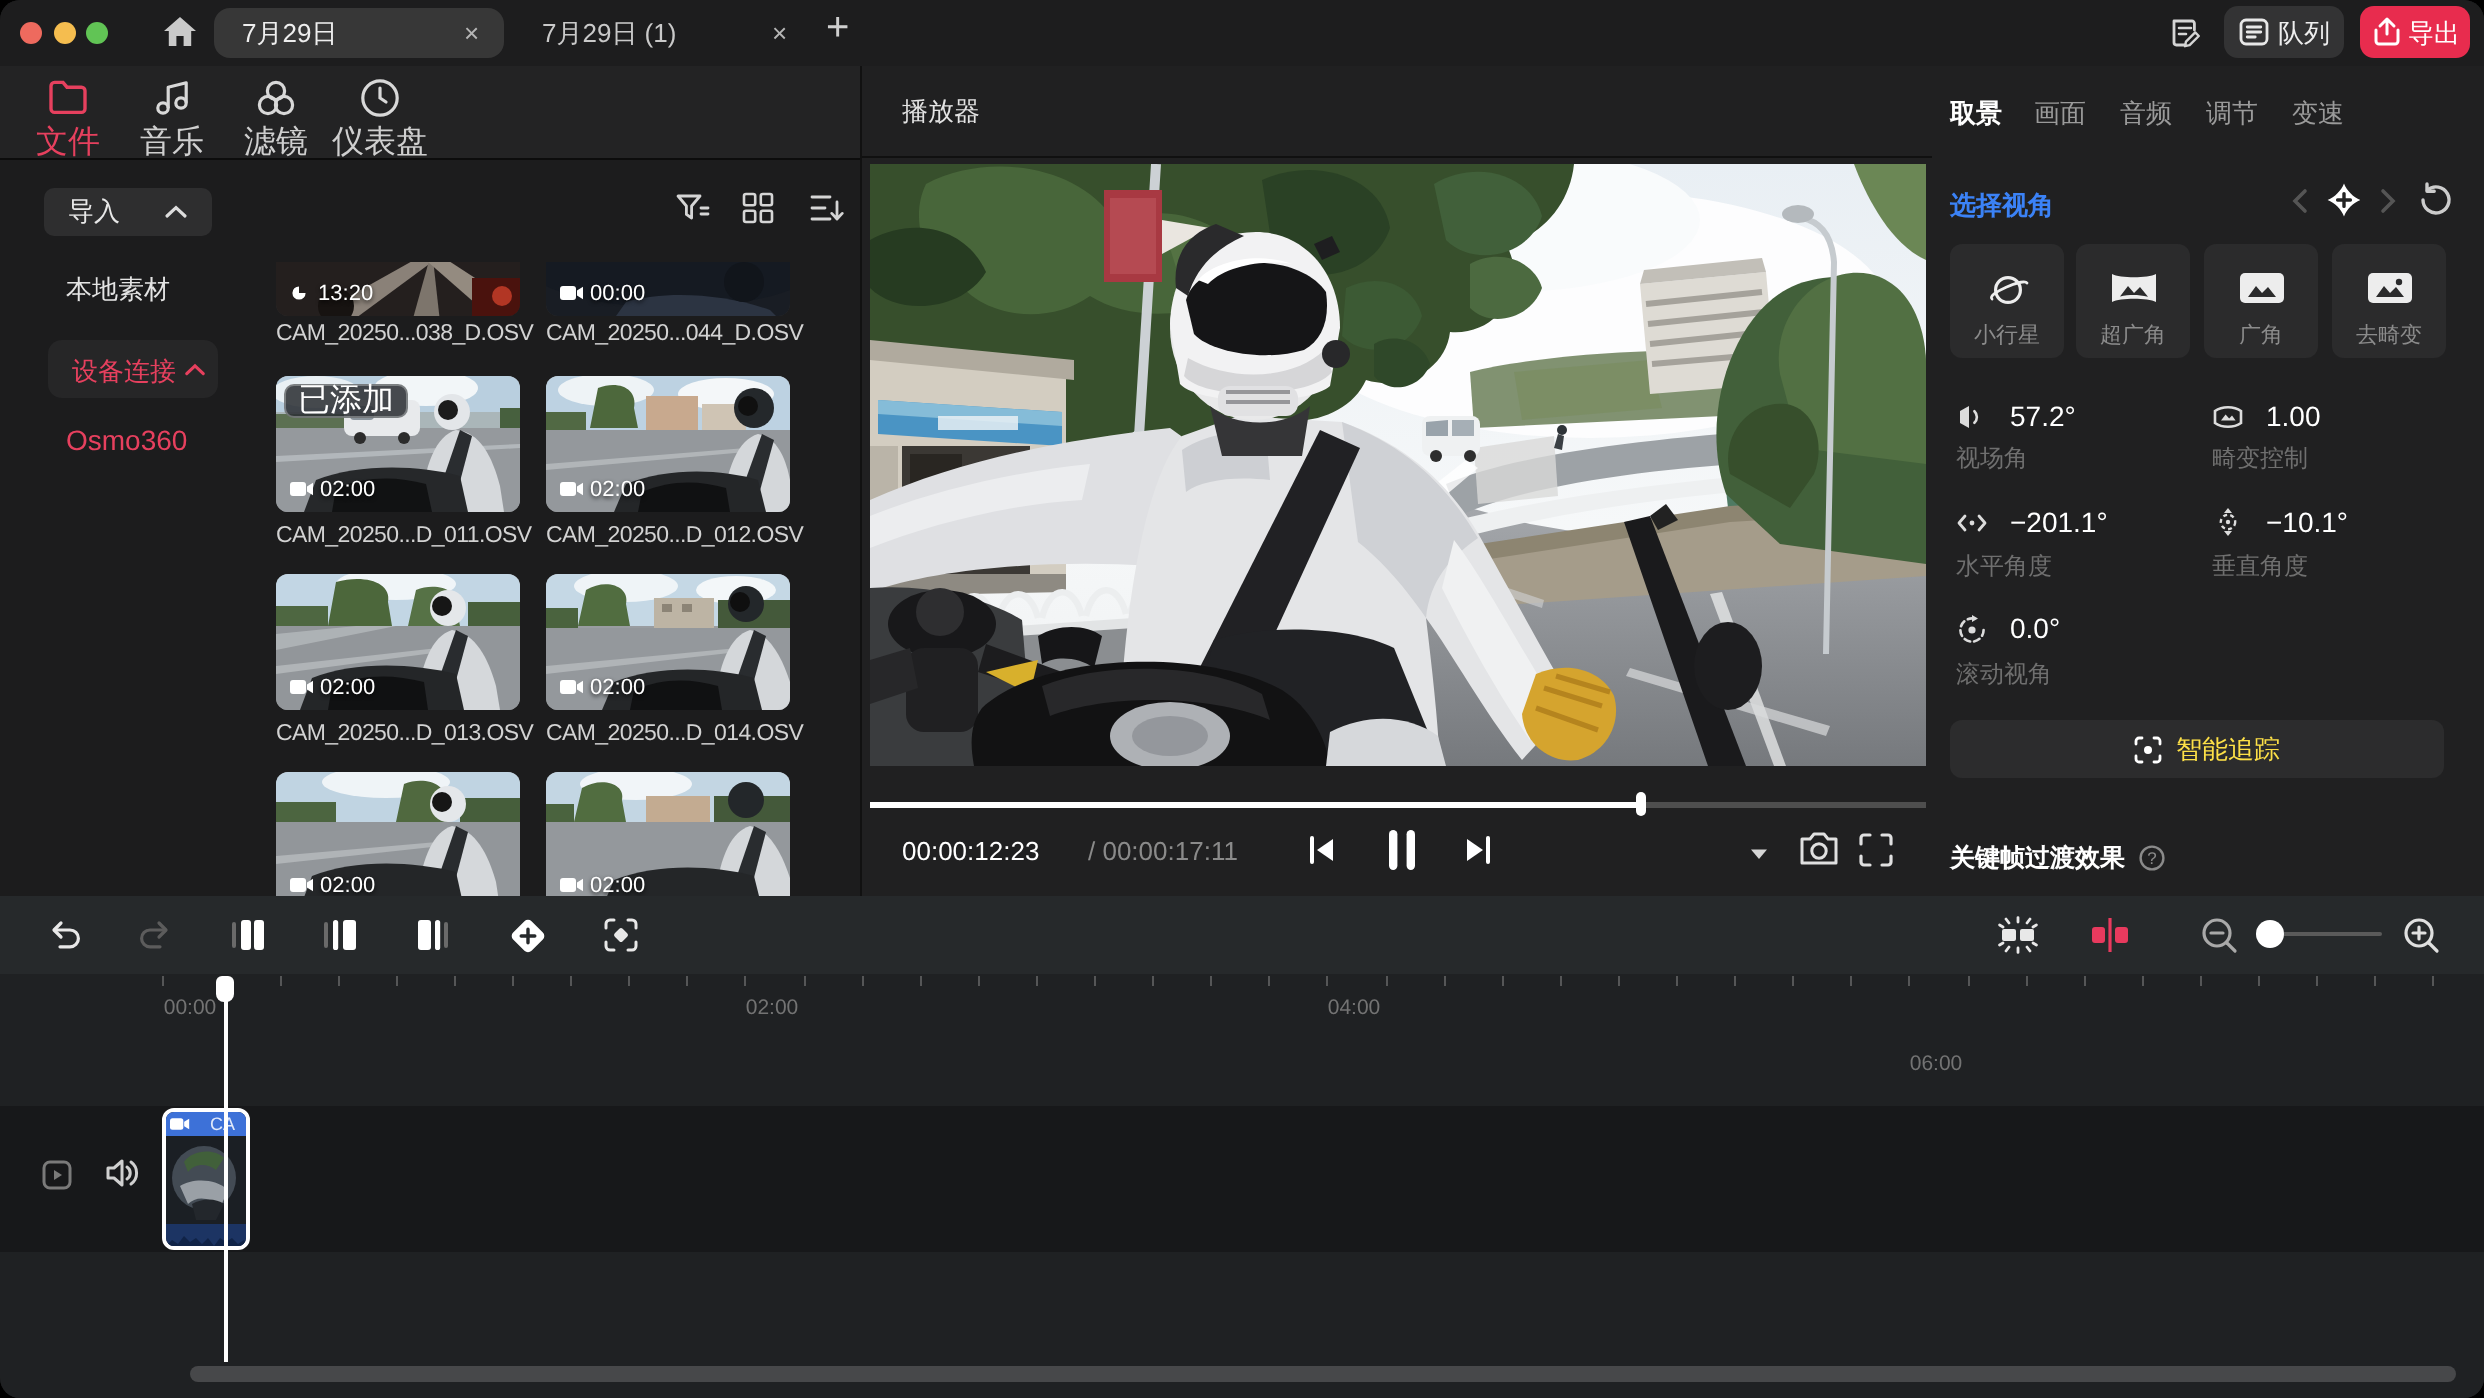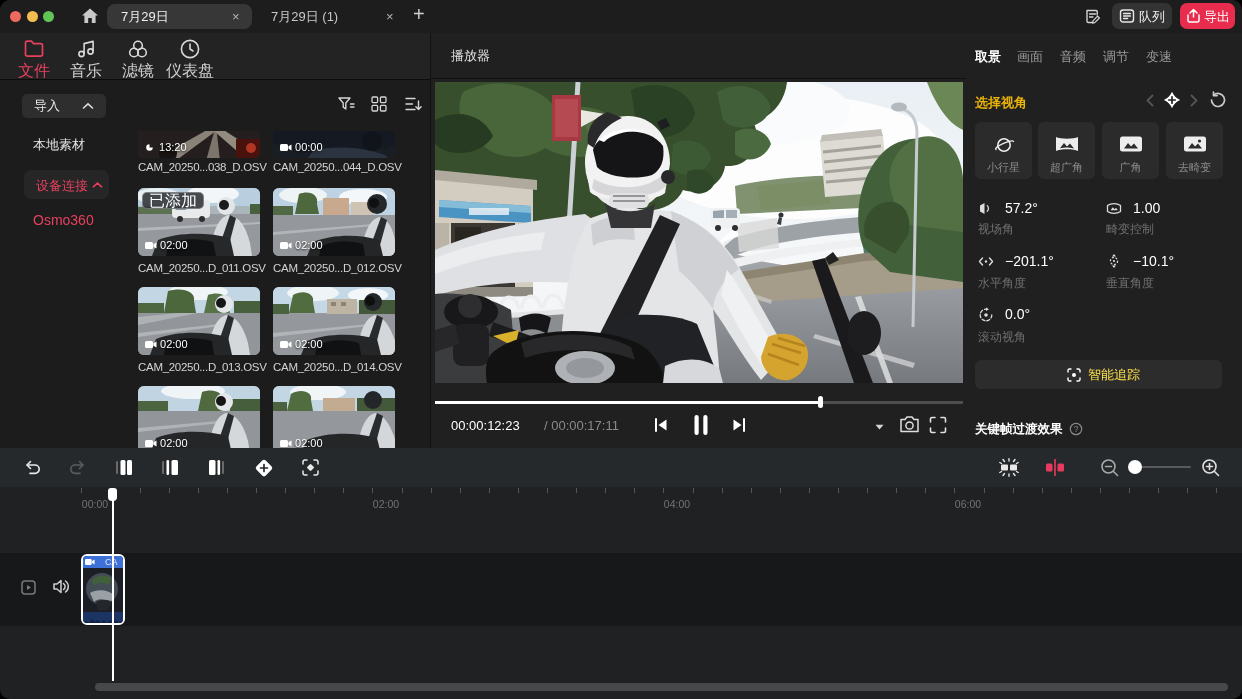--- a/index.html
+++ b/index.html
@@ -547,21 +547,21 @@
       <path d="M1.5 6 V3 a1.5 1.5 0 0 1 1.5-1.5 h3 M12 1.5 h3 A1.5 1.5 0 0 1 16.5 3 v3 M16.5 12 v3 a1.5 1.5 0 0 1-1.5 1.5 h-3 M6 16.5 H3 A1.5 1.5 0 0 1 1.5 15 v-3" stroke="#e0e0e0" stroke-width="1.6" fill="none" stroke-linecap="round"></path>
     </svg>
   </div>
 
   <div id="rightcol">
     <div class="rtab" style="left:9px;color:#fff;font-weight:bold;">取景</div>
     <div class="rtab" style="left:51px;">画面</div>
     <div class="rtab" style="left:94px;">音频</div>
     <div class="rtab" style="left:137px;">调节</div>
     <div class="rtab" style="left:180px;">变速</div>
-    <div class="abs" style="left:9px;top:61px;color:#eab308;font-size:13px;font-weight:bold;">选择视角</div>
+    <div class="abs" style="left:9px;top:61px;color:#3b82f6;font-size:13px;font-weight:bold;">选择视角</div>
 
     <svg class="abs" style="left:180px;top:61px;" width="8" height="13" viewBox="0 0 8 13">
           <path d="M6.5 1.5 L1.5 6.5 L6.5 11.5" stroke="#555" stroke-width="1.8" fill="none" stroke-linecap="round"></path>
         </svg>
     <svg class="abs" style="left:197px;top:58px;" width="18" height="18" viewBox="0 0 18 18">
           <path d="M9 0.8 C10.4 4.4 13.6 7.6 17.2 9 C13.6 10.4 10.4 13.6 9 17.2 C7.6 13.6 4.4 10.4 0.8 9 C4.4 7.6 7.6 4.4 9 0.8 Z" fill="#fff"></path>
           <path d="M9 5.8 v6.4 M5.8 9 h6.4" stroke="#232323" stroke-width="1.7" stroke-linecap="round"></path>
         </svg>
     <svg class="abs" style="left:224px;top:61px;" width="8" height="13" viewBox="0 0 8 13">
           <path d="M1.5 1.5 L6.5 6.5 L1.5 11.5" stroke="#555" stroke-width="1.8" fill="none" stroke-linecap="round"></path>
@@ -749,21 +749,21 @@
           <div class="tick" style="left:1041.7px;"></div>
           <div class="tick" style="left:1070.8px;"></div>
           <div class="tick" style="left:1099.9px;"></div>
           <div class="tick" style="left:1129.0px;"></div>
           <div class="tick" style="left:1158.1px;"></div>
           <div class="tick" style="left:1187.2px;"></div>
           <div class="tick" style="left:1216.3px;"></div>
           <div class="tlab" style="left:95px;">00:00</div>
           <div class="tlab" style="left:386px;">02:00</div>
           <div class="tlab" style="left:677px;">04:00</div>
-          <div class="tlab" style="left:968px;">06:00</div>
+          <div class="tlab" style="left:968px;margin-top:28px;">06:00</div>
         </div>
 
     <svg class="abs" style="left:21px;top:93px;" width="15" height="15" viewBox="0 0 15 15">
       <rect x="1" y="1" width="13" height="13" rx="3" fill="none" stroke="#7a7a7a" stroke-width="1.5"></rect>
       <path d="M6 5 L10 7.5 L6 10 Z" fill="#7a7a7a"></path>
     </svg>
     <svg class="abs" style="left:52px;top:91px;" width="18" height="17" viewBox="0 0 18 17">
       <path d="M2 6 H5 L9 2.5 V14.5 L5 11 H2 Z" fill="none" stroke="#d0d0d0" stroke-width="1.5" stroke-linejoin="round"></path>
       <path d="M11.5 5.5 A3.6 3.6 0 0 1 11.5 11.5 M13.5 3 A6.8 6.8 0 0 1 13.5 14" stroke="#d0d0d0" stroke-width="1.5" fill="none" stroke-linecap="round"></path>
     </svg>

